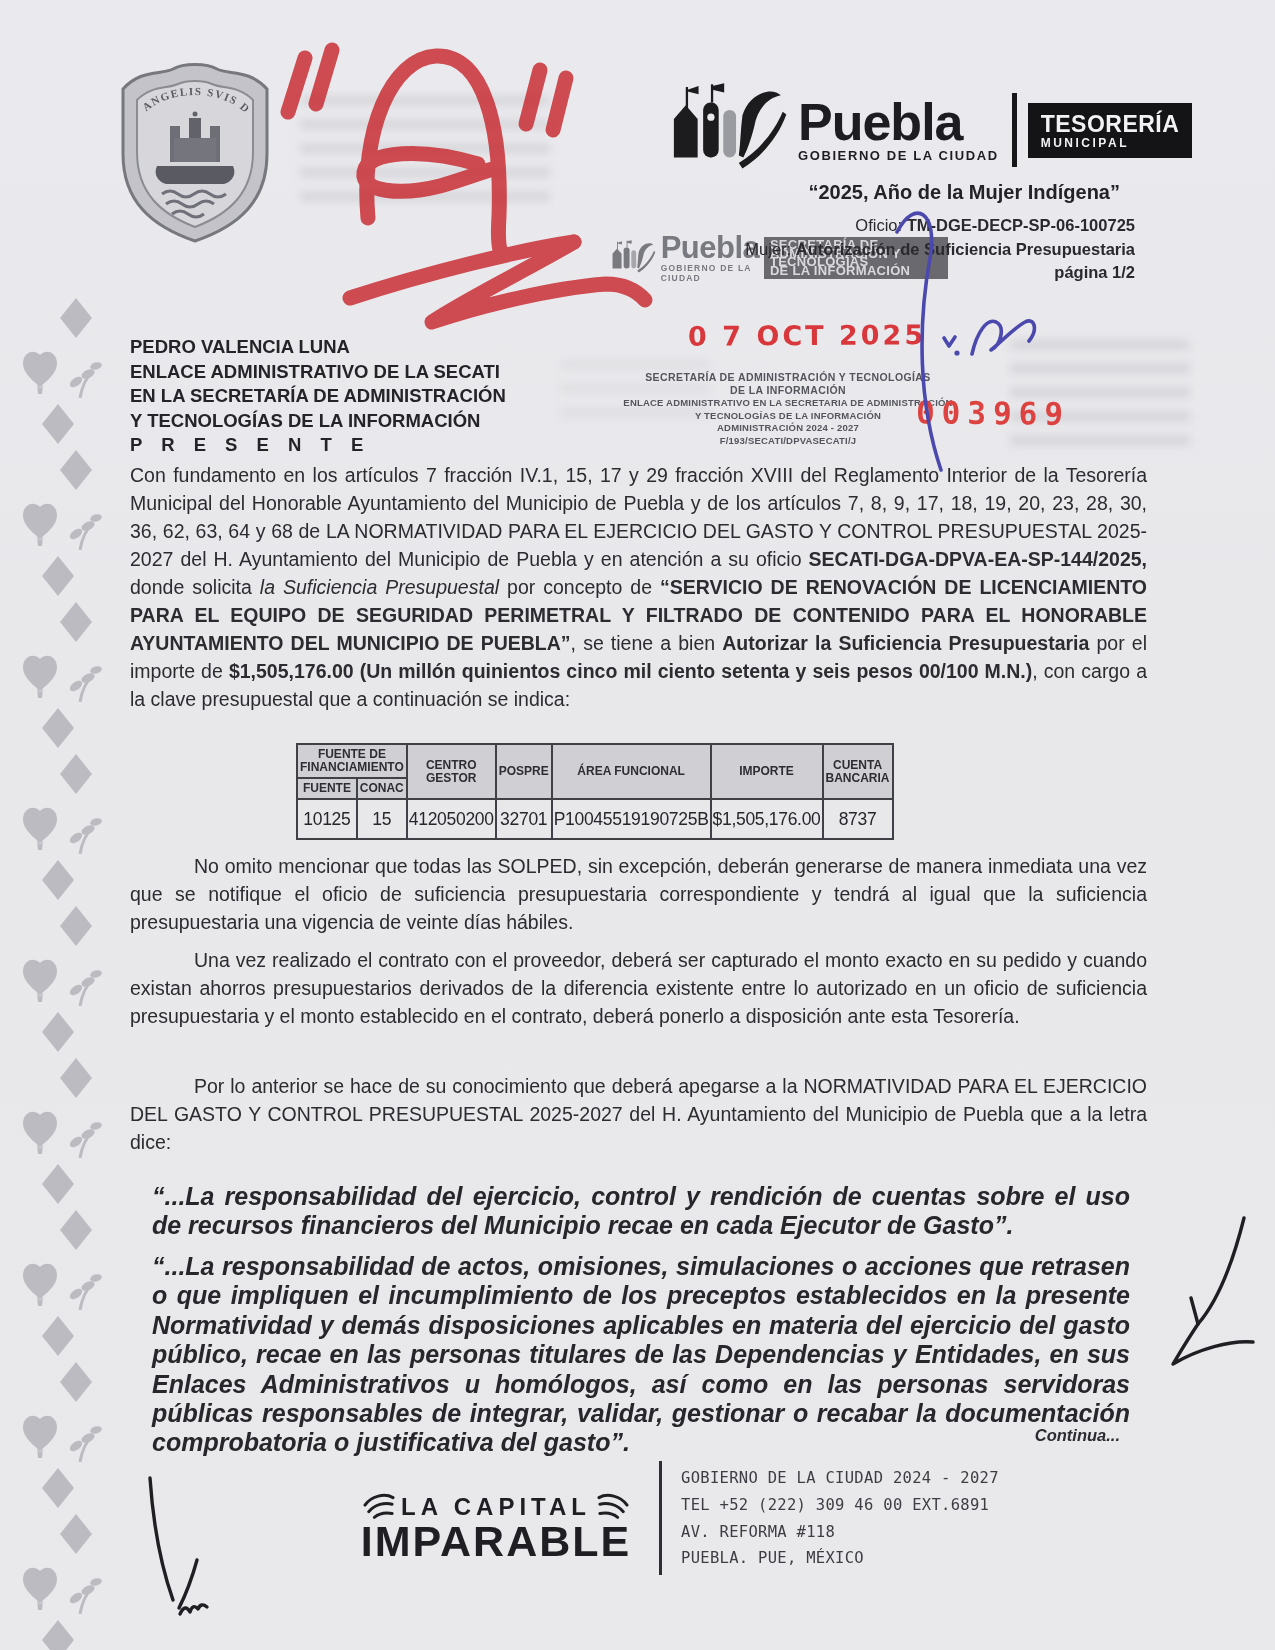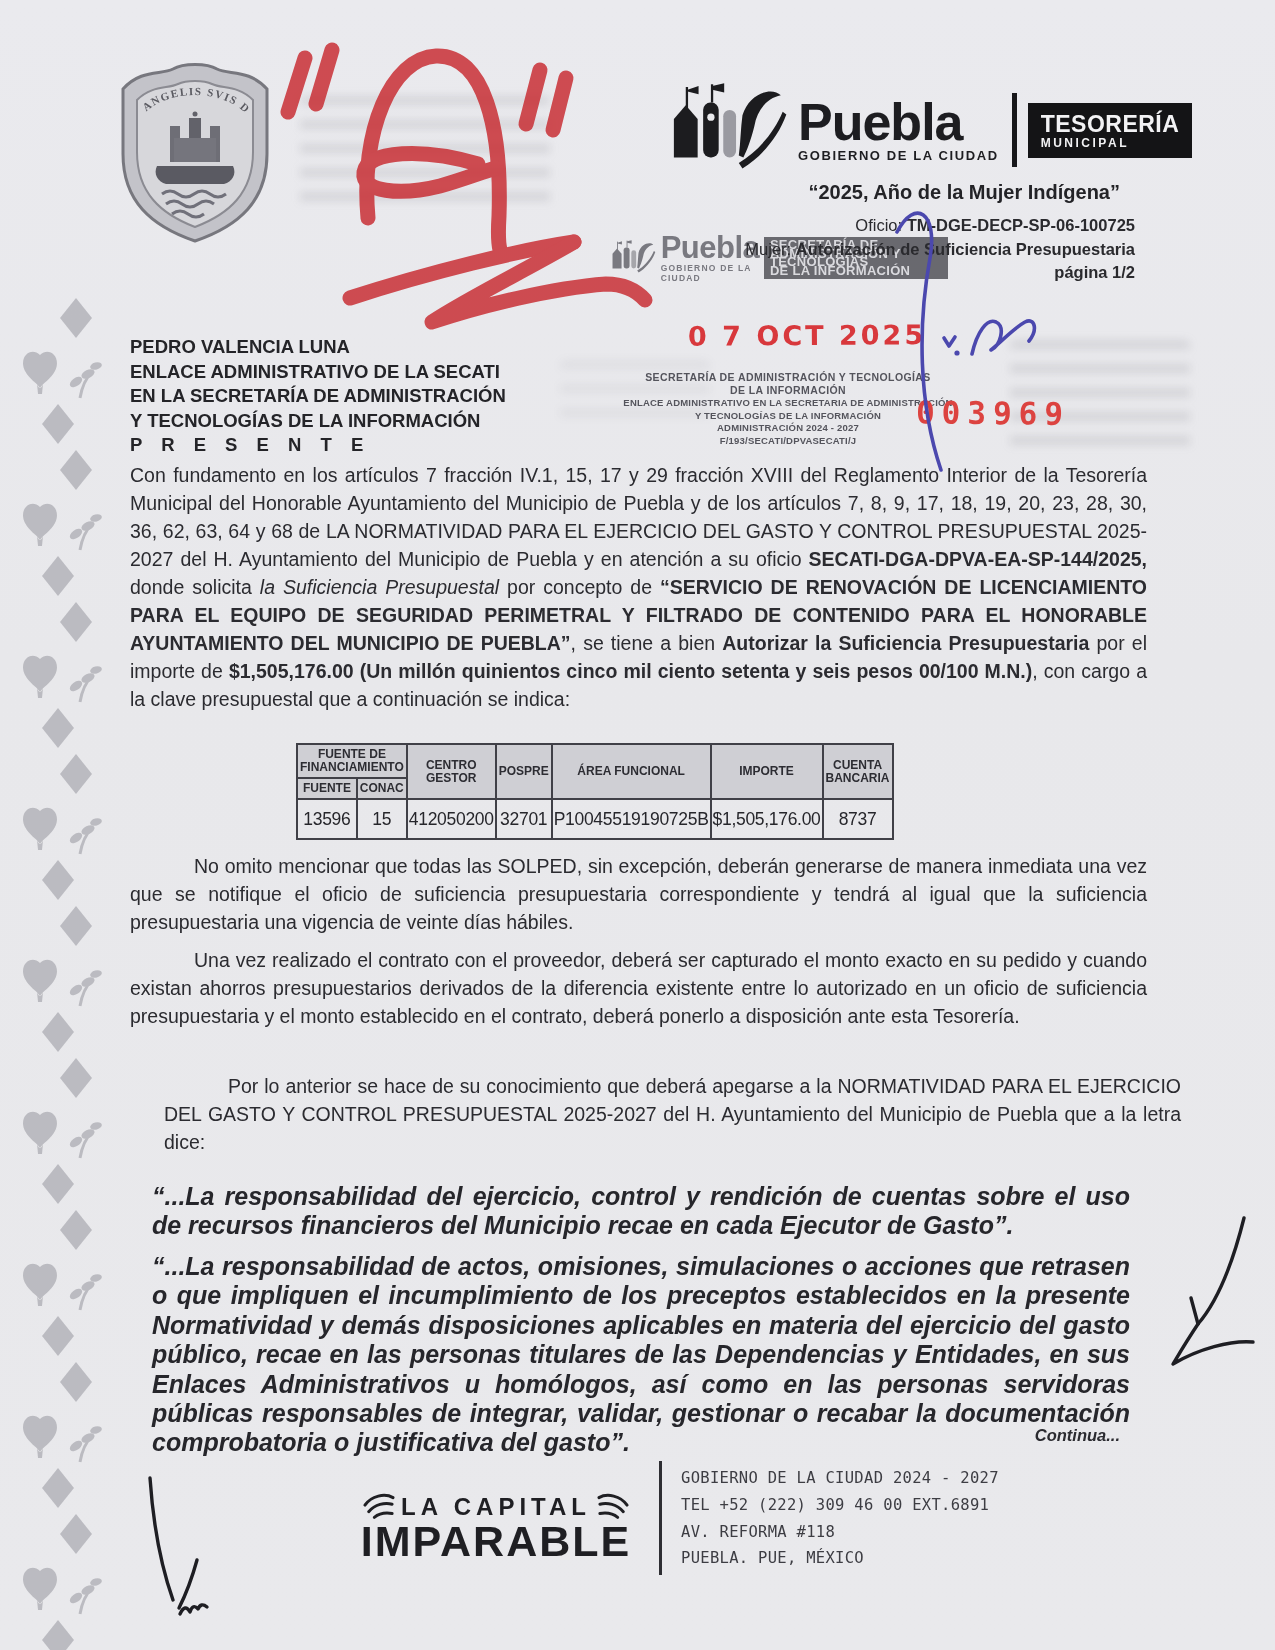--- a/index.html
+++ b/index.html
@@ -236,35 +236,35 @@
           <th rowspan="2">IMPORTE</th>
           <th rowspan="2">CUENTA BANCARIA</th>
         </tr>
         <tr>
           <th>FUENTE</th>
           <th>CONAC</th>
         </tr>
       </thead>
       <tbody>
         <tr>
-          <td>13596</td>
+          <td>10125</td>
           <td>15</td>
           <td>412050200</td>
           <td>32701</td>
           <td>P10045519190725B</td>
           <td>$1,505,176.00</td>
           <td>8737</td>
         </tr>
       </tbody>
     </table>
   </div>
 
   <div class="abs para indent" style="top:852px;">No omito mencionar que todas las SOLPED, sin excepción, deberán generarse de manera inmediata una vez que se notifique el oficio de suficiencia presupuestaria correspondiente y tendrá al igual que la suficiencia presupuestaria una vigencia de veinte días hábiles.</div>
   <div class="abs para indent" style="top:946px;">Una vez realizado el contrato con el proveedor, deberá ser capturado el monto exacto en su pedido y cuando existan ahorros presupuestarios derivados de la diferencia existente entre lo autorizado en un oficio de suficiencia presupuestaria y el monto establecido en el contrato, deberá ponerlo a disposición ante esta Tesorería.</div>
-  <div class="abs para indent" style="top:1072px;margin-left:34px;">Por lo anterior se hace de su conocimiento que deberá apegarse a la NORMATIVIDAD PARA EL EJERCICIO DEL GASTO Y CONTROL PRESUPUESTAL 2025-2027 del H. Ayuntamiento del Municipio de Puebla que a la letra dice:</div>
+  <div class="abs para indent" style="top:1072px;">Por lo anterior se hace de su conocimiento que deberá apegarse a la NORMATIVIDAD PARA EL EJERCICIO DEL GASTO Y CONTROL PRESUPUESTAL 2025-2027 del H. Ayuntamiento del Municipio de Puebla que a la letra dice:</div>
   <div class="abs quote" style="top:1182px;">“...La responsabilidad del ejercicio, control y rendición de cuentas sobre el uso de recursos financieros del Municipio recae en cada Ejecutor de Gasto”.</div>
   <div class="abs quote" style="top:1252px;">“...La responsabilidad de actos, omisiones, simulaciones o acciones que retrasen o que impliquen el incumplimiento de los preceptos establecidos en la presente Normatividad y demás disposiciones aplicables en materia del ejercicio del gasto público, recae en las personas titulares de las Dependencias y Entidades, en sus Enlaces Administrativos u homólogos, así como en las personas servidoras públicas responsables de integrar, validar, gestionar o recabar la documentación comprobatoria o justificativa del gasto”.</div>
   <div class="abs continua">Continua...</div>
 
   <div class="abs footlogo">
     <div class="row1">
       <svg width="34" height="30" viewBox="0 0 36 32">
         <g stroke="#1f1f23" stroke-width="3.2" fill="none" stroke-linecap="round">
           <path d="M3,14 C10,4 24,1 33,6"></path>
             <path d="M7,21 C14,13 24,11 32,13"></path>

